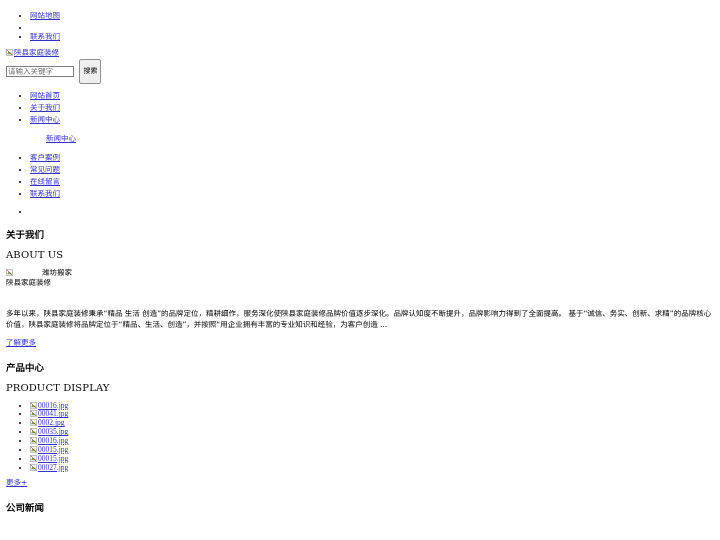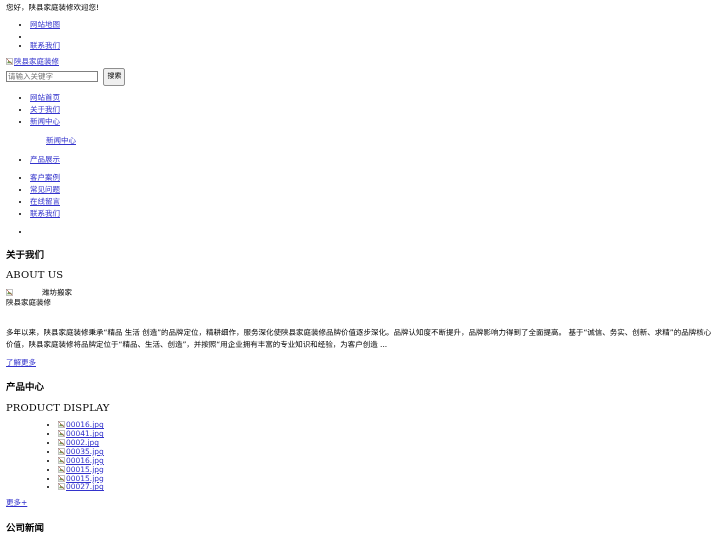--- a/index.html
+++ b/index.html
@@ -25,20 +25,21 @@
     margin: 0 0 6px 0;
     font-size: 7.5px;
     color: #000;
   }
 
   
   ul {
     margin: 6px 0;
     padding-left: 24px;
     list-style-type: disc;
+    font-family: Liberation Serif, serif;
   }
   li { margin: 0; padding: 0; line-height: 1.6; }
   li.empty { list-style-type: disc; height: 9px; }
 
   a {
     color: #3333cc;
     text-decoration: underline;
     font-size: 7.5px;
   }
 
@@ -75,34 +76,34 @@
   .logo-line { margin: 2px 0 1px 0; }
 
   
   .searchform {
     margin: 1px 0 4px 0;
     white-space: nowrap;
   }
   .search-input {
     font-family: "DejaVu Sans", "Liberation Sans", sans-serif;
     font-size: 7.5px;
-    width: 92px;
+    width: 68px;
     height: 11px;
     padding: 0 1px;
     margin: 0;
     border: 1px solid #808080;
     background: #fff;
     color: #000;
     box-sizing: border-box;
     vertical-align: middle;
   }
   .search-btn {
     font-family: "DejaVu Sans", "Liberation Sans", sans-serif;
     font-size: 7px;
-    height: 18px;
+    height: 25px;
     padding: 0 3px;
     margin: 0 0 0 3px;
     border: 1px solid #8f8f8f;
     border-radius: 2px;
     background: #efefef;
     color: #000;
     box-sizing: border-box;
     vertical-align: middle;
     line-height: 9px;
   }
@@ -136,28 +137,27 @@
     margin: 20px 0 8px 0;
     font-size: 7.5px;
     line-height: 1.55;
     color: #000;
     text-align: left;
   }
   .morelink { margin: 7px 0 0 0; }
 
   
   ul.prodlist { margin: 6px 0 6px 0; padding-left: 24px; }
-  ul.prodlist li { line-height: 1.18; margin-left: 28px; }
+  ul.prodlist li { line-height: 1.18; }
 </style>
 </head>
 <body>
 
 <div class="page">
 
-  <div class="greeting">您好，陕县家庭装修欢迎您!</div>
 
   <ul>
     <li><a href="#">网站地图</a></li>
     <li class="empty"><a href="#"></a></li>
     <li><a href="#">联系我们</a></li>
   </ul>
 
   <div class="logo-line">
     <a href="#" class="brokenimg link"><span class="glyph"><svg width="7" height="7" viewBox="0 0 7 7" xmlns="http://www.w3.org/2000/svg">
             <rect x="0.5" y="0.5" width="6" height="6" fill="#ffffff" stroke="#9a9a9a" stroke-width="0.6"></rect>
@@ -174,23 +174,20 @@
   <ul>
     <li><a href="#">网站首页</a></li>
     <li><a href="#">关于我们</a></li>
     <li><a href="#">新闻中心</a></li>
   </ul>
 
   <ul class="submenu">
     <li><a href="#">新闻中心</a></li>
   </ul>
 
-  <ul>
-    <li><a href="#">产品展示</a></li>
-  </ul>
 
   <ul>
     <li><a href="#">客户案例</a></li>
     <li><a href="#">常见问题</a></li>
     <li><a href="#">在线留言</a></li>
     <li><a href="#">联系我们</a></li>
   </ul>
 
   <ul>
     <li class="empty"></li>

